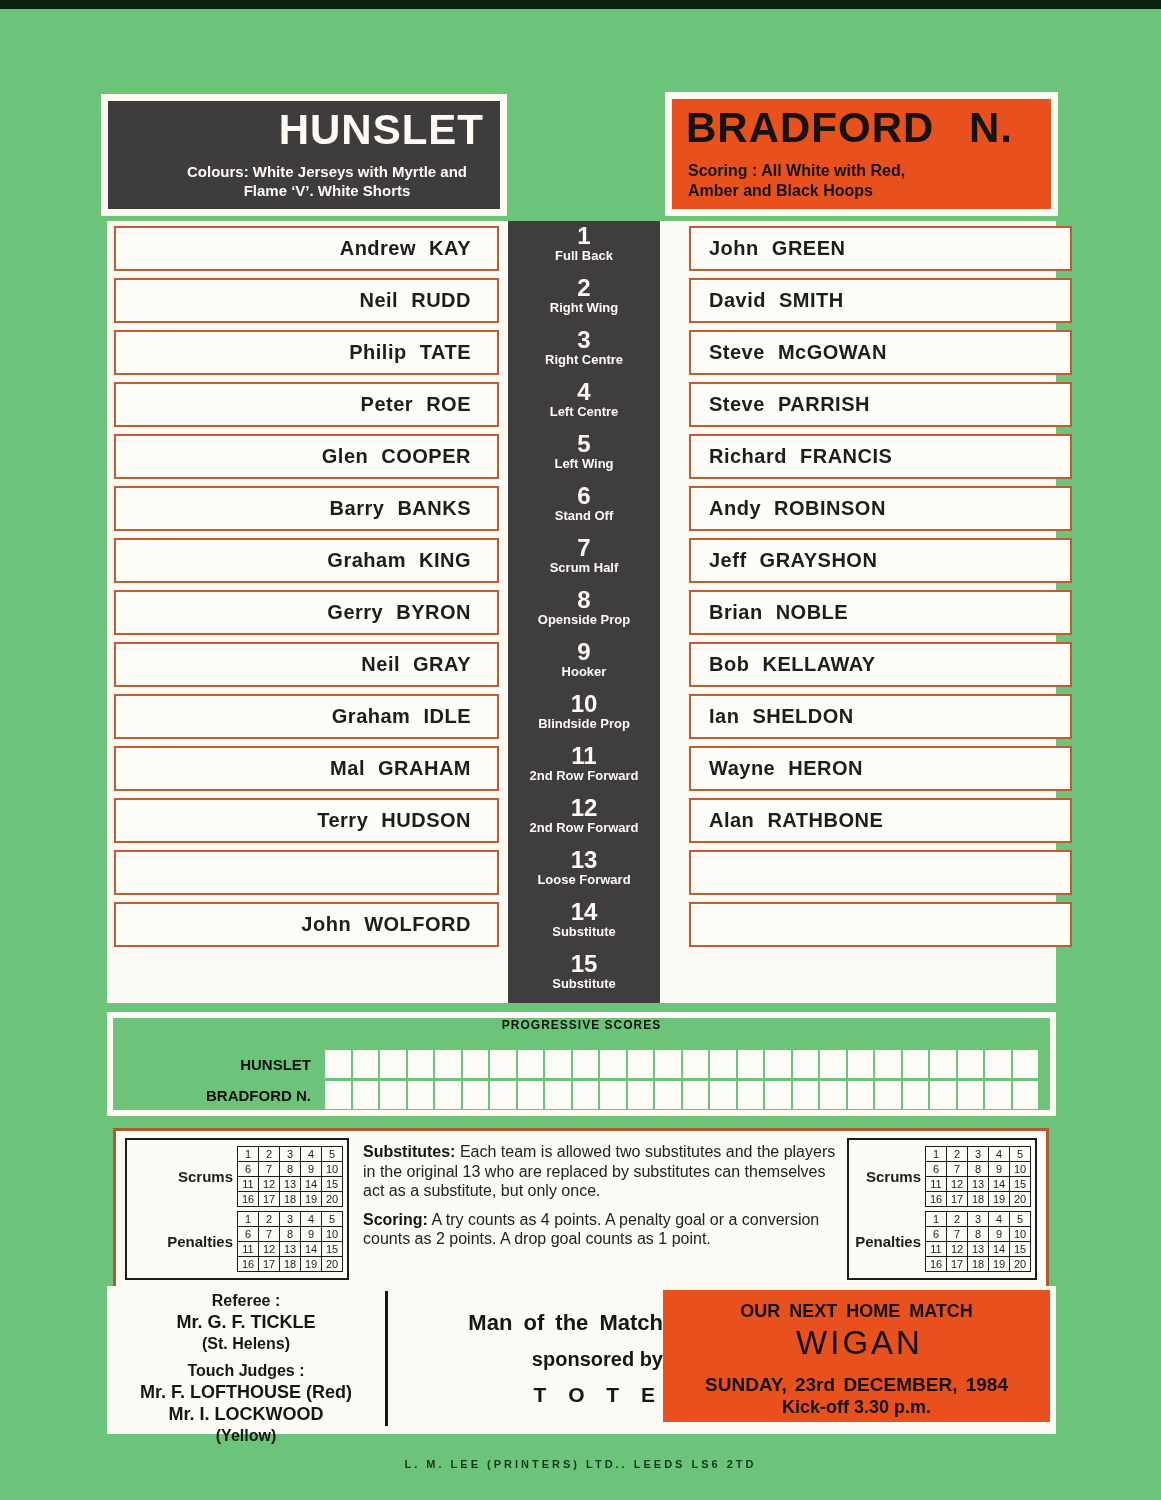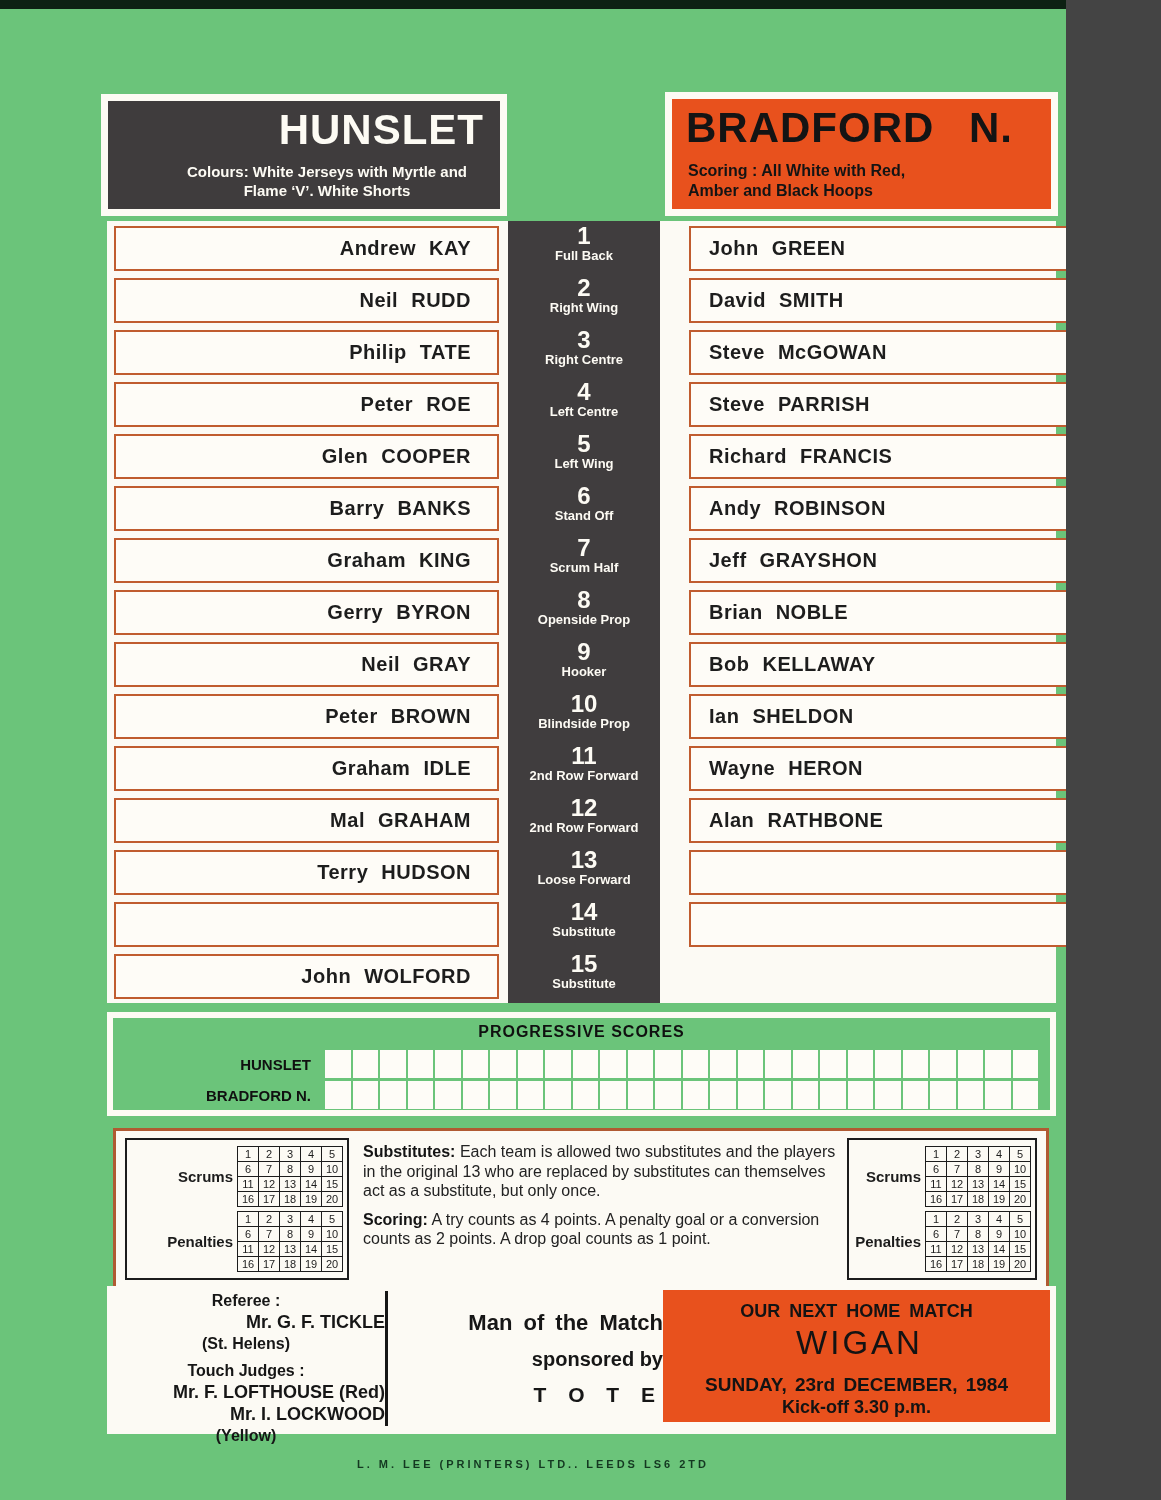--- a/index.html
+++ b/index.html
@@ -1,17 +1,17 @@
 <!DOCTYPE html>
 <html><head>
 <meta charset="utf-8">
 <style>
   * { margin:0; padding:0; box-sizing:border-box; }
   body { background:#444; font-family:"Liberation Sans", sans-serif; }
-  .page { position:relative; width:1066px; height:1500px; background:#6bc47a; overflow:hidden;padding-left:32px; }
+  .page { position:relative; width:1161px; height:1500px; background:#6bc47a; overflow:hidden;padding-left:32px; }
   .top-strip { position:absolute; left:0; top:0; width:1161px; height:9px; background:#0d2113; }
 
   
   .hdr { position:absolute; background:#fdfbf4; padding:7px; }
   .hdr.hunslet { left:101px; top:94px; width:406px; height:122px; }
   .hdr.bradford { left:665px; top:92px; width:393px; height:124px; }
   .hdr-inner { width:100%; height:100%; display:flex; flex-direction:column; justify-content:center; }
   .hdr.hunslet .hdr-inner { background:#3f3c3d; color:#fdfbf4; }
   .hdr.bradford .hdr-inner { background:#e8511d; color:#141414; }
   .hdr-title { font-weight:bold; font-size:42px; line-height:1.0; letter-spacing:1px; }
@@ -32,22 +32,22 @@
   .names-left  .name-box { text-align:right; padding-right:26px; }
   .names-right .name-box { text-align:left;  padding-left:18px; }
   .positions { left:401px; width:152px; height:782px; background:#403d3e; padding-top:0; }
   .pos-cell { height:52px; text-align:center; color:#fdfbf4; padding-top:2px; }
   .pos-num { font-weight:bold; font-size:24px; line-height:26px; }
   .pos-label { font-weight:bold; font-size:13px; line-height:14px; }
 
   
   .prog { position:absolute; left:107px; top:1012px; width:949px; height:104px;
           background:#6bc47a; border:6px solid #fdfbf4; }
-  .prog-title { text-align:center; font-weight:bold; font-size:16px; letter-spacing:1px;
-                color:#101010; margin-top:5px; }
+  .prog-title { text-align:center; font-weight:bold; font-size:12px; letter-spacing:1px;
+                color:#101010; }
   .score-rows { position:absolute; left:0; top:32px; width:100%; padding:0 12px 0 0; }
   .score-row { display:flex; align-items:center; margin-bottom:3px; }
   .score-label { width:212px; text-align:right; padding-right:14px; font-weight:bold;
                  font-size:15px; color:#101010; }
   .score-cells { flex:1; display:grid; grid-template-columns:repeat(26, 1fr); gap:2px; height:28px; }
   .score-cell { background:#fefcf7; }
 
   
   .info-box { position:absolute; left:113px; top:1128px; width:936px; height:161px;
               background:#fcfaf4; border:3px solid #b05a32; }
@@ -64,21 +64,21 @@
                 line-height:1.22; color:#222; }
   .rules-text p { margin-bottom:9px; }
   .rules-text b { color:#141414; }
 
   
   .bottom-strip { position:absolute; left:107px; top:1286px; width:949px; height:148px;
                   background:#fcfaf4; }
   .officials { position:absolute; left:0; top:5px; width:278px; text-align:center;
                font-weight:bold; color:#161616; line-height:1.25; }
   .off-sm { font-size:16px; }
-  .off-lg { font-size:18px;text-align:right; }
+  .off-lg { font-size:18px; }
   .off-gap { height:7px; }
   .divider { position:absolute; left:278px; top:5px; width:3px; height:135px; background:#161616; }
   .motm { position:absolute; left:281px; top:0; width:275px; text-align:right; color:#161616; }
   .motm-line1 { font-weight:bold; font-size:22px; margin-top:24px; word-spacing:5px; }
   .motm-line2 { font-weight:bold; font-size:20px; margin-top:12px; }
   .motm-sponsor { font-weight:bold; font-size:21px; letter-spacing:8px; margin-top:12px; }
   .next-match { position:absolute; left:556px; top:4px; width:387px; height:132px;
                 background:#e8511d; text-align:center; color:#131313; }
   .nm-title { font-weight:bold; font-size:18px; margin-top:11px; word-spacing:4px; }
   .nm-opponent { font-weight:normal; font-size:33px; letter-spacing:3px; margin-top:2px;margin-left:6px; }
@@ -118,21 +118,20 @@
     <div class="col names-left">
         <div class="name-box">Andrew KAY</div>
         <div class="name-box">Neil RUDD</div>
         <div class="name-box">Philip TATE</div>
         <div class="name-box">Peter ROE</div>
         <div class="name-box">Glen COOPER</div>
         <div class="name-box">Barry BANKS</div>
         <div class="name-box">Graham KING</div>
         <div class="name-box">Gerry BYRON</div>
         <div class="name-box">Neil GRAY</div>
-        <div class="name-box">Peter BROWN</div>
         <div class="name-box">Graham IDLE</div>
         <div class="name-box">Mal GRAHAM</div>
         <div class="name-box">Terry HUDSON</div>
         <div class="name-box"></div>
         <div class="name-box">John WOLFORD</div>
       </div>
     <div class="col positions">
         <div class="pos-cell">
           <div class="pos-num">1</div>
           <div class="pos-label">Full Back</div>

